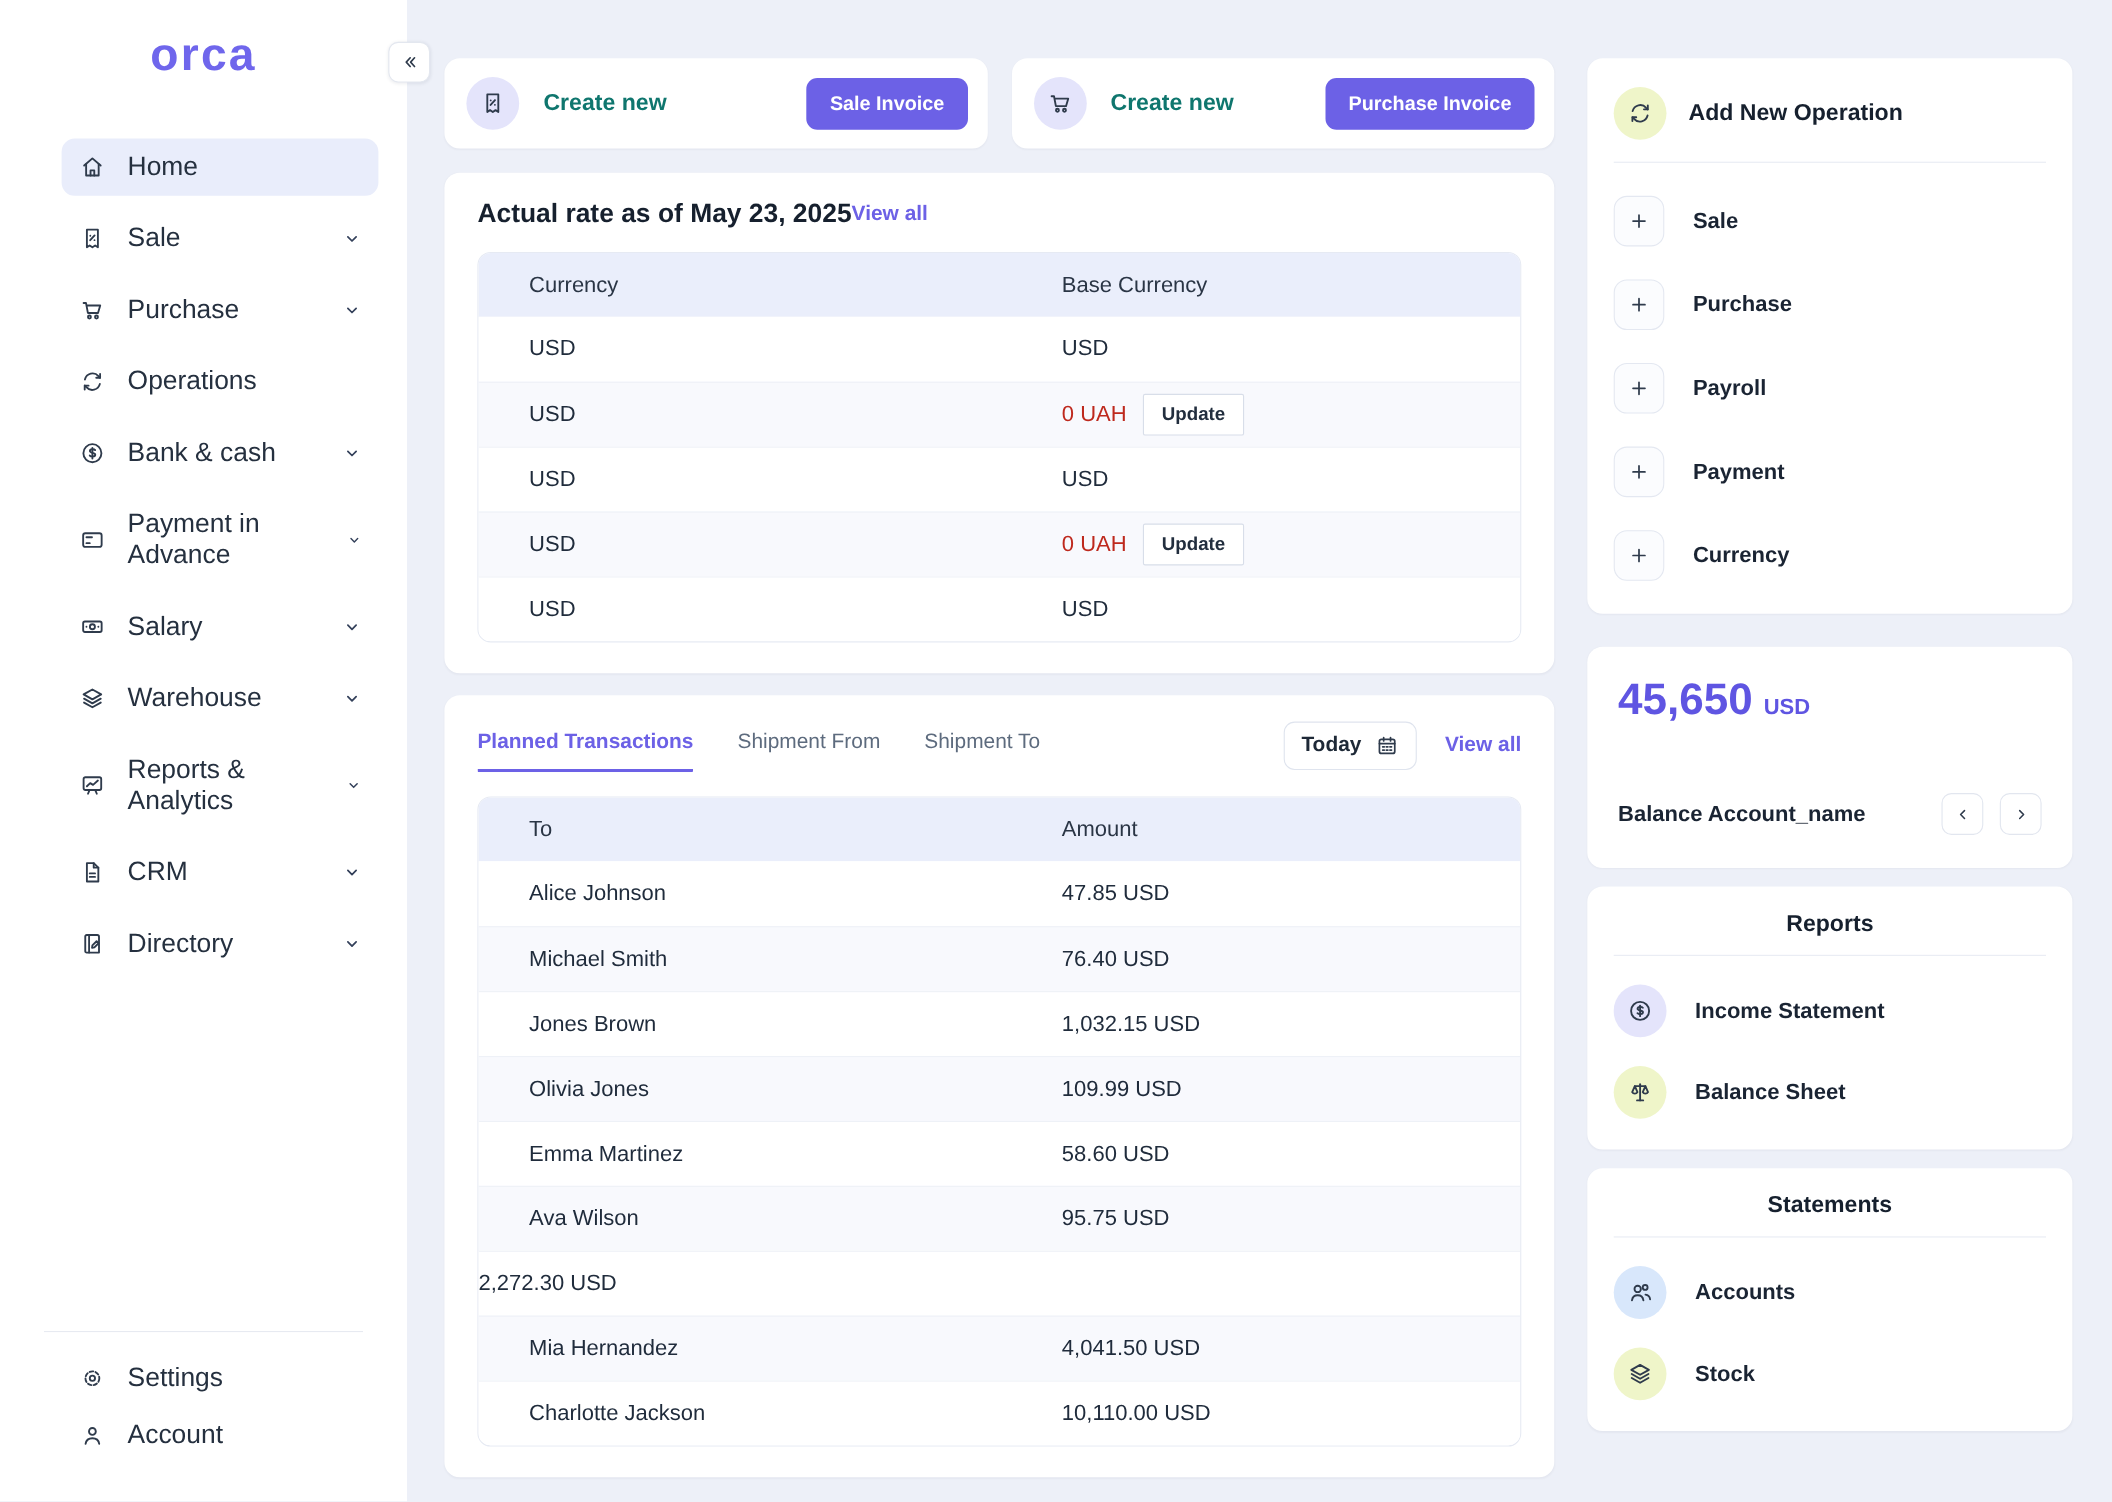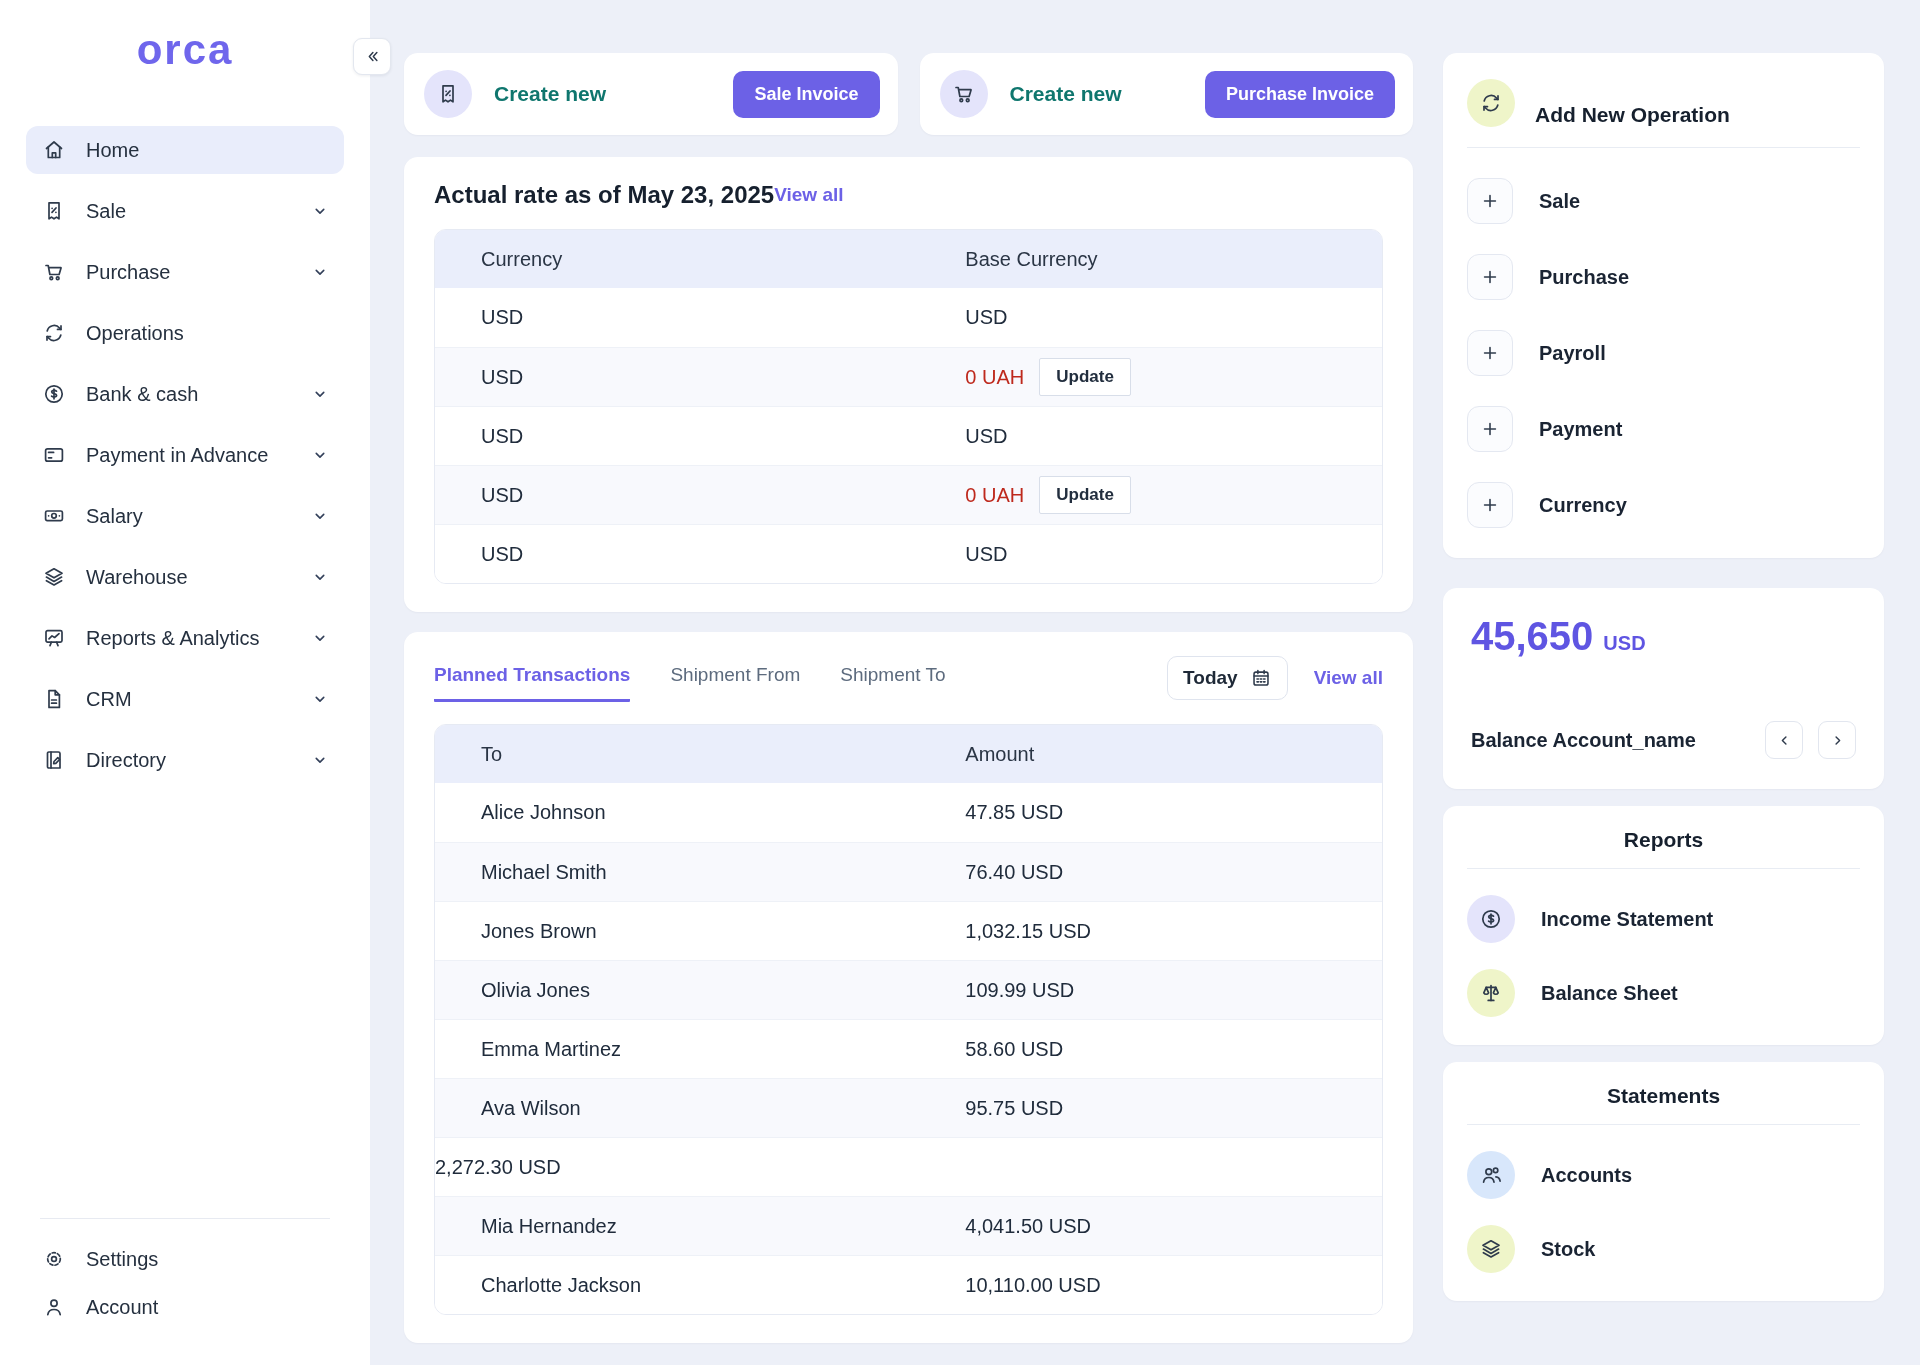--- a/index.html
+++ b/index.html
@@ -18,21 +18,21 @@
     display:flex; flex-direction:column; padding-bottom:34px;
   }
   .logo {
     margin:26px auto 0; font-size:42px; font-weight:600;
     color:#6F66EC; letter-spacing:2px;
   }
   .nav { margin-top:52px; padding:0 26px; display:flex; flex-direction:column; gap:13px; }
   .side-item {
     display:flex; align-items:center; gap:20px;
     padding:12px 14px 12px 16px; border-radius:12px;
-    font-size:20px; color:#25303F; cursor:pointer;
+    font-size:24px; color:#25303F; cursor:pointer;margin-left:30px;
   }
   .side-item.active { background:#E9EDFB; }
   .side-item .chev { margin-left:auto; width:20px; height:20px; color:#33405A; }
   .ic { width:24px; height:24px; color:#2F3B4C; flex-shrink:0; }
   .sidebar-footer { margin-top:auto; padding:0 26px; }
   .side-divider { height:1px; background:#E7EAF1; margin:0 14px 16px; }
 
   
   .main { flex:1; position:relative; padding:53px 36px 0 34px; }
   .collapse-btn {
@@ -102,21 +102,21 @@
   .trans-right { margin-left:auto; display:flex; align-items:center; gap:26px; }
   .today-btn {
     display:flex; align-items:center; gap:12px; background:#fff; cursor:pointer;
     border:1px solid #DFE4EE; border-radius:10px; padding:10px 15px;
     font-family:inherit; font-size:19px; font-weight:600; color:#1E2937;
   }
   .today-btn .ic { width:22px; height:22px; }
 
   
   .ops-card { padding:26px 24px 30px; }
-  .ops-head { display:flex; align-items:flex-end; gap:20px; }
+  .ops-head { display:flex; align-items:center; gap:20px; }
   .ops-title { font-size:21px; font-weight:700; color:#16202E; }
   .hr { height:1px; background:#E8ECF3; margin-top:20px; }
   .ops-item { display:flex; align-items:center; gap:26px; margin-top:30px; cursor:pointer; }
   .plus-btn {
     width:46px; height:46px; border:1px solid #E4E8F1; border-radius:12px;
     background:#FBFCFE; display:flex; align-items:center; justify-content:center;
     cursor:pointer; color:#333F50;
   }
   .plus-btn .ic { width:20px; height:20px; }
   .ops-label { font-size:20px; font-weight:600; color:#1A2433; }

